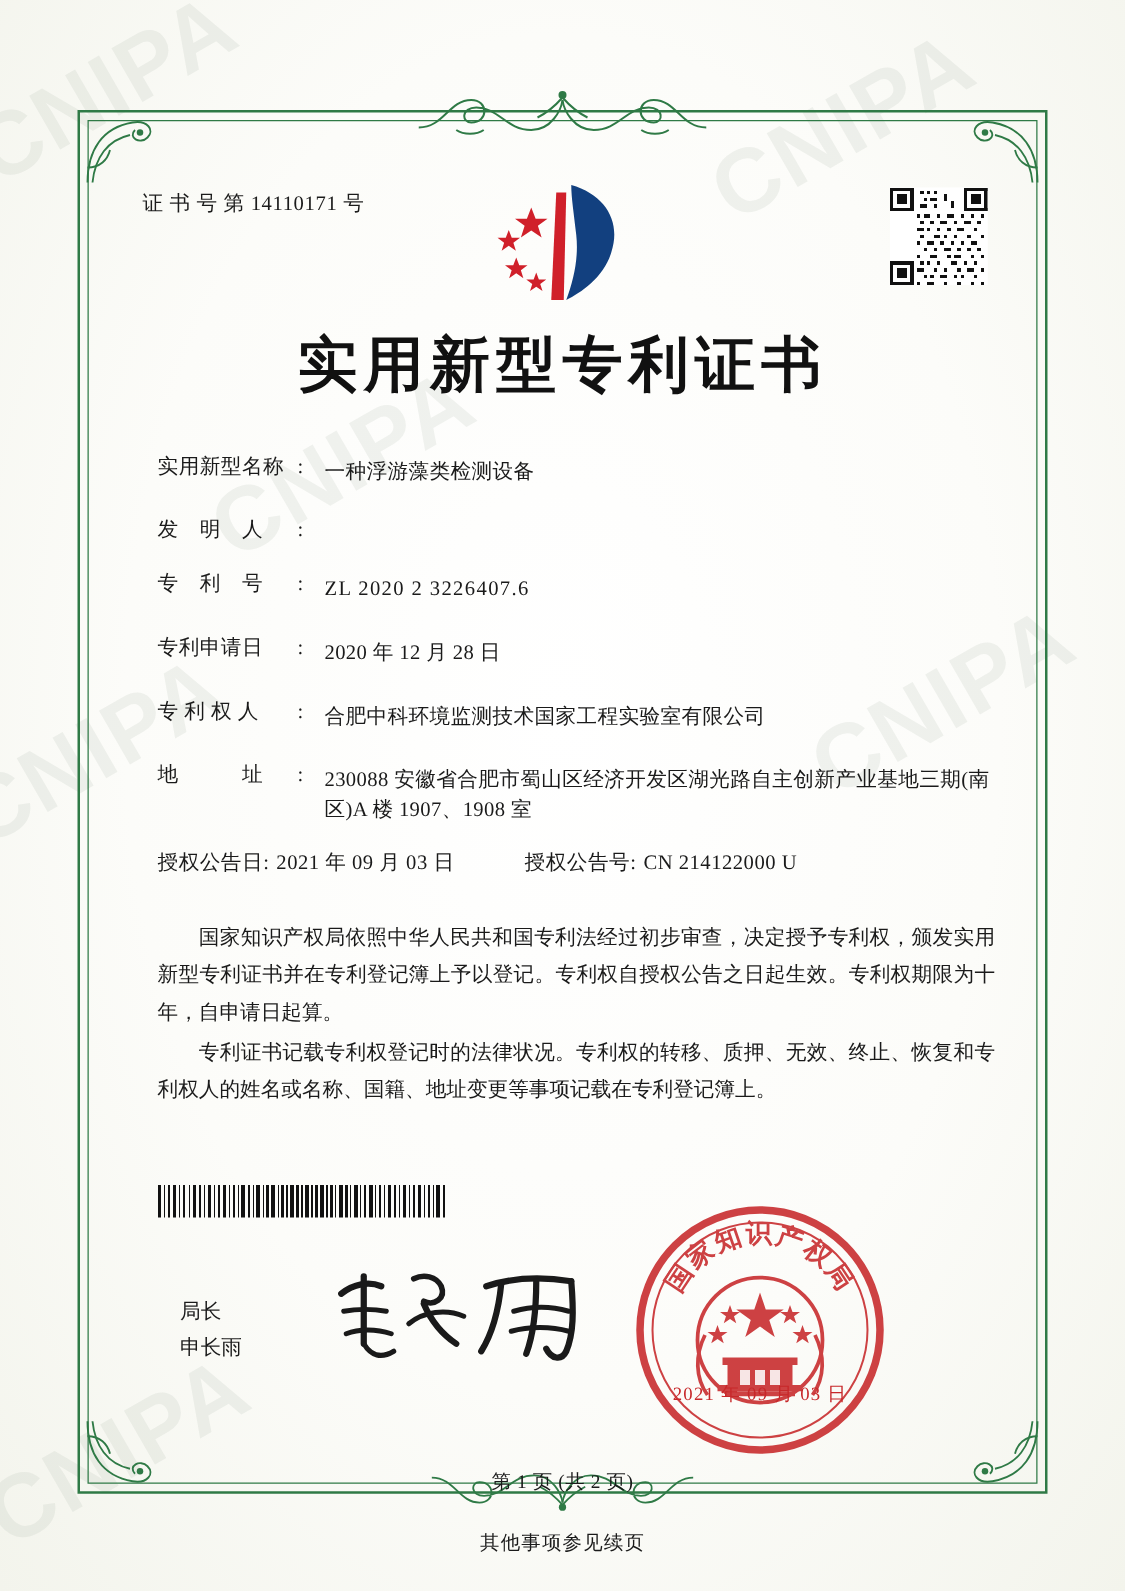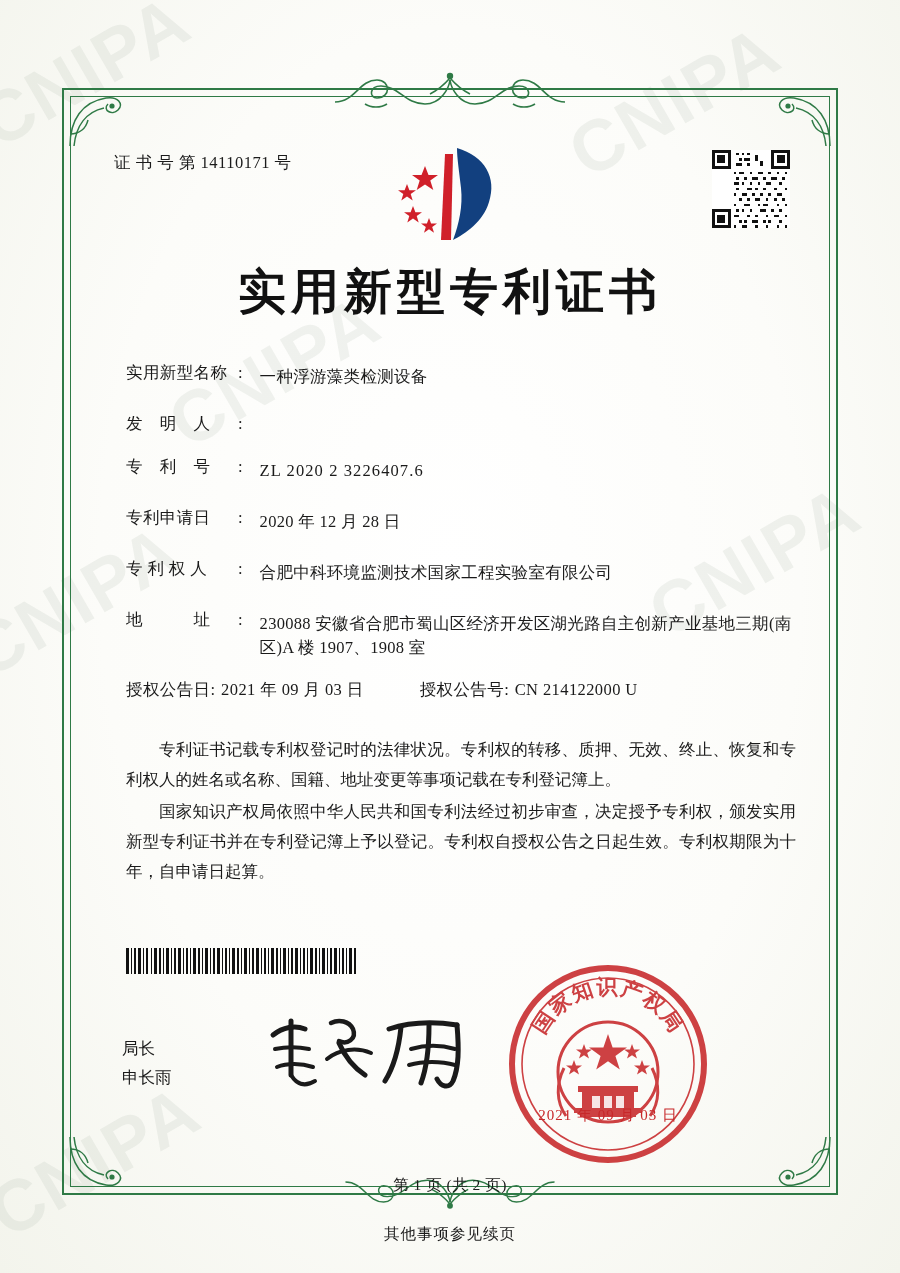--- a/index.html
+++ b/index.html
@@ -207,21 +207,21 @@
     left: 30px;
     top: 828px;
     width: 232px;
     height: 26px;
   }
   .barcode svg { width: 100%; height: 100%; display: block; }
 
   
   .director {
     position: absolute;
-    left: 26px;
+    left: 48px;
     top: 915px;
     font-size: 16.5px;
     line-height: 1.75;
   }
 
   .signature {
     position: absolute;
     left: 165px;
     top: 885px;
     width: 230px;
@@ -496,22 +496,22 @@
         <span class="field-colon">:</span>
         <span class="inline-label">2021 年 09 月 03 日</span>
         <span class="inline-gap"></span>
         <span class="inline-label">授权公告号</span>
         <span class="field-colon">:</span>
         <span class="inline-label">CN 214122000 U</span>
       </div>
     </div>
 
     <div class="paragraphs">
+      <p>国家知识产权局依照中华人民共和国专利法经过初步审查，决定授予专利权，颁发实用新型专利证书并在专利登记簿上予以登记。专利权自授权公告之日起生效。专利权期限为十年，自申请日起算。</p>
       <p>专利证书记载专利权登记时的法律状况。专利权的转移、质押、无效、终止、恢复和专利权人的姓名或名称、国籍、地址变更等事项记载在专利登记簿上。</p>
-      <p>国家知识产权局依照中华人民共和国专利法经过初步审查，决定授予专利权，颁发实用新型专利证书并在专利登记簿上予以登记。专利权自授权公告之日起生效。专利权期限为十年，自申请日起算。</p>
     </div>
 
     <div class="barcode">
       <svg viewBox="0 0 232 26" shape-rendering="crispEdges">
         <g fill="#111111">
           <rect x="0" y="0" width="3" height="26"></rect>
             <rect x="5" y="0" width="1" height="26"></rect>
           <rect x="8" y="0" width="2" height="26"></rect>
             <rect x="12" y="0" width="3" height="26"></rect>
           <rect x="17" y="0" width="1" height="26"></rect>

